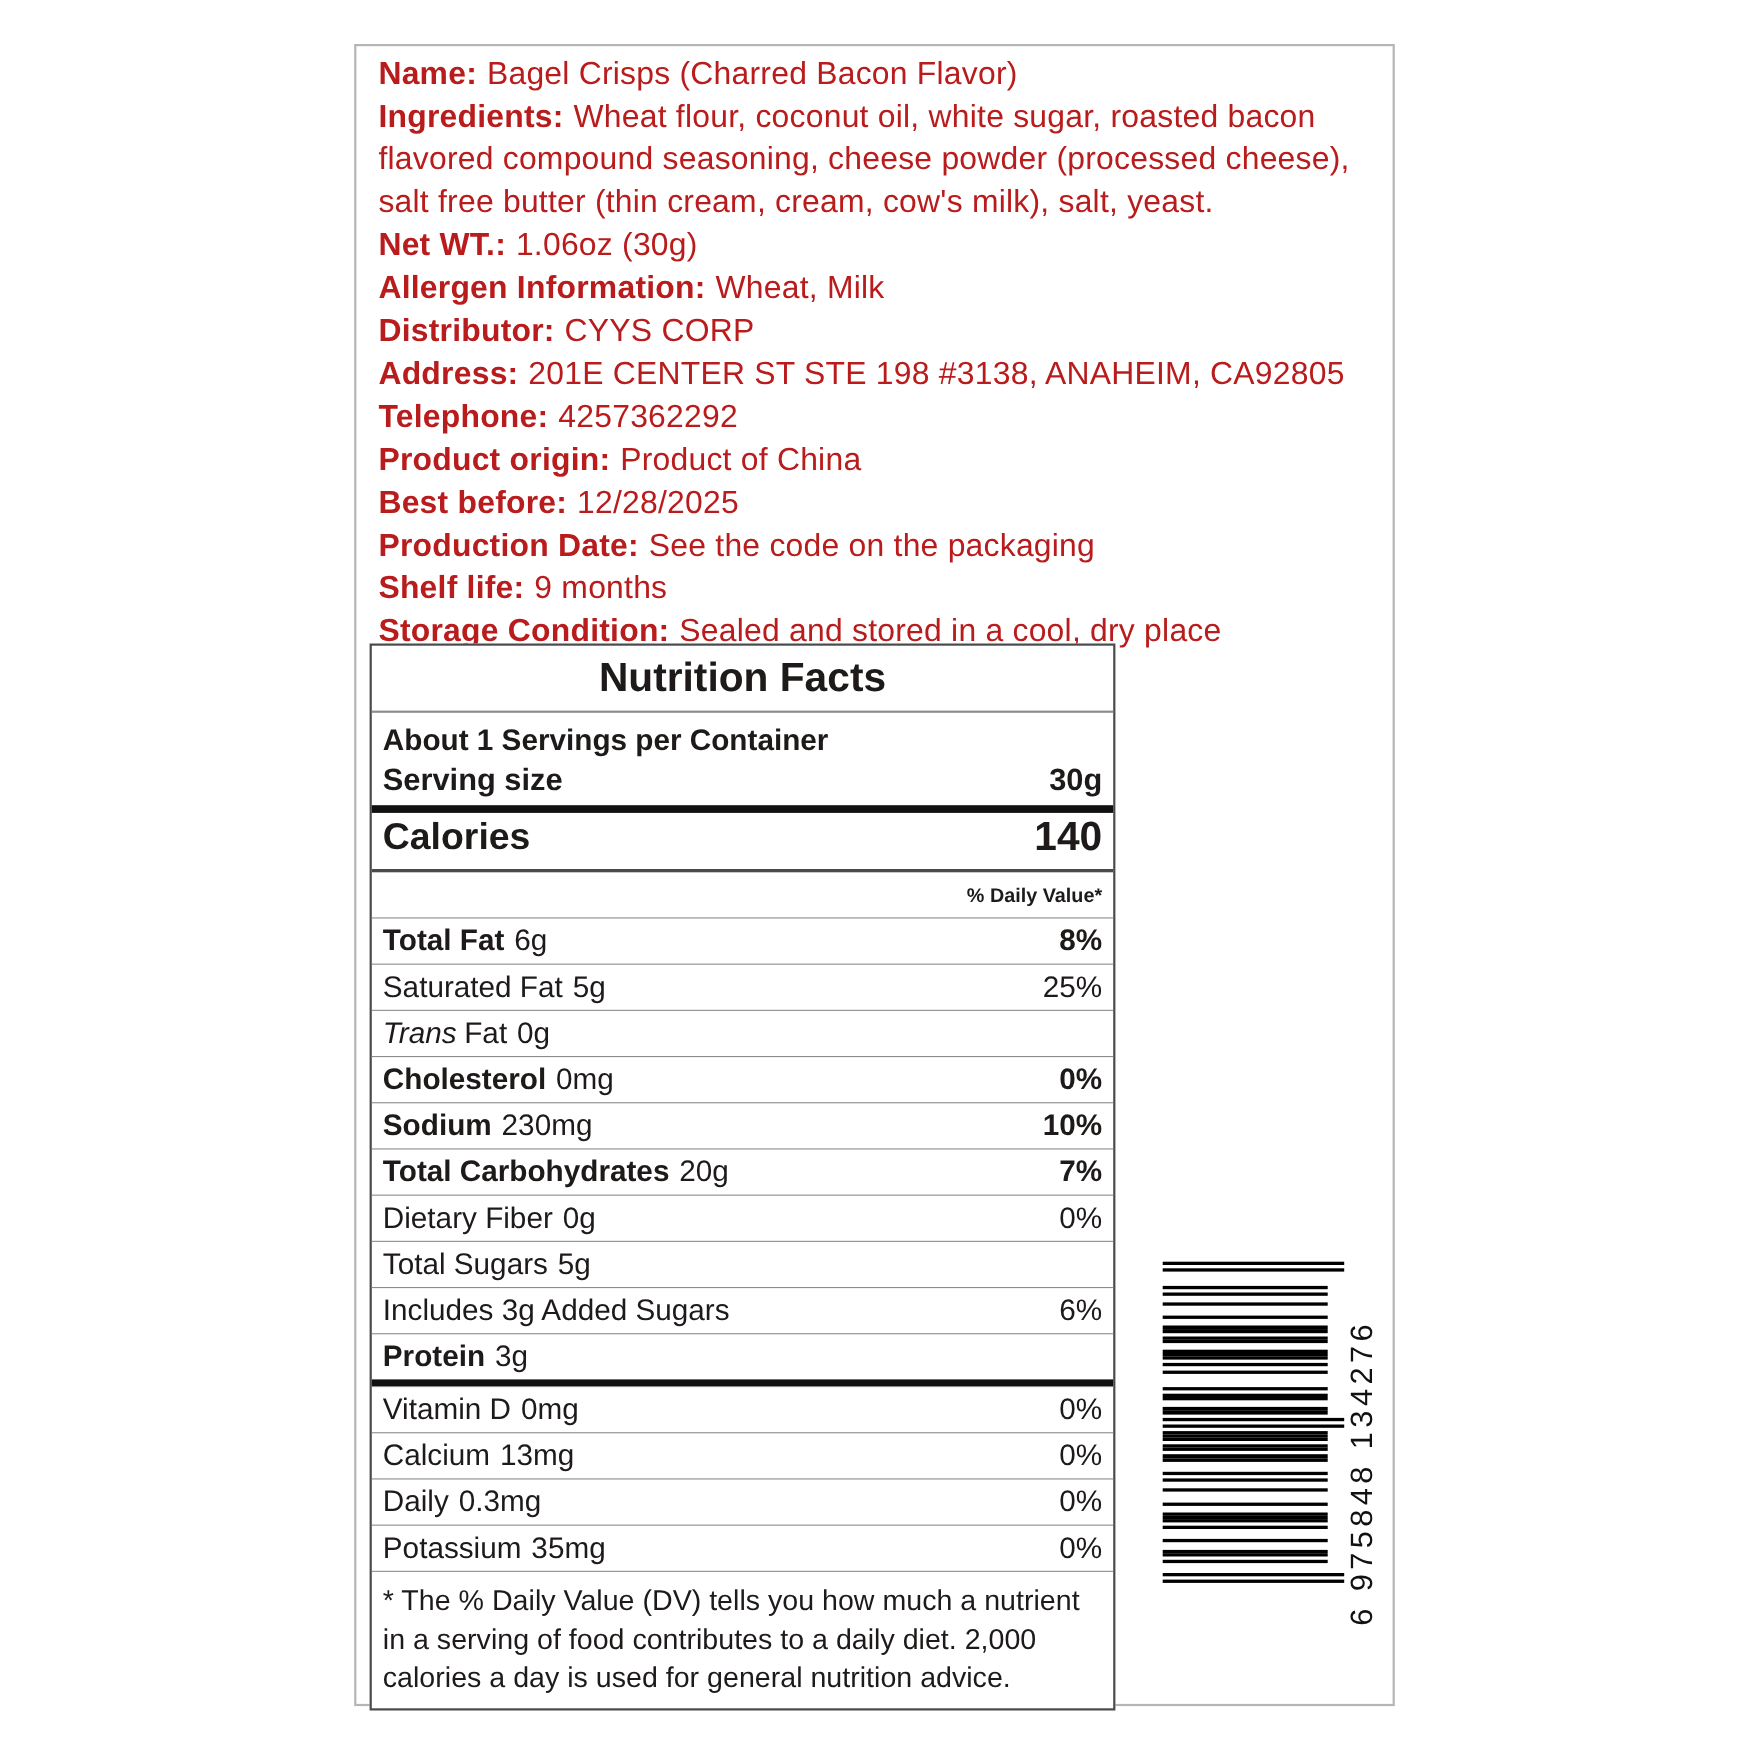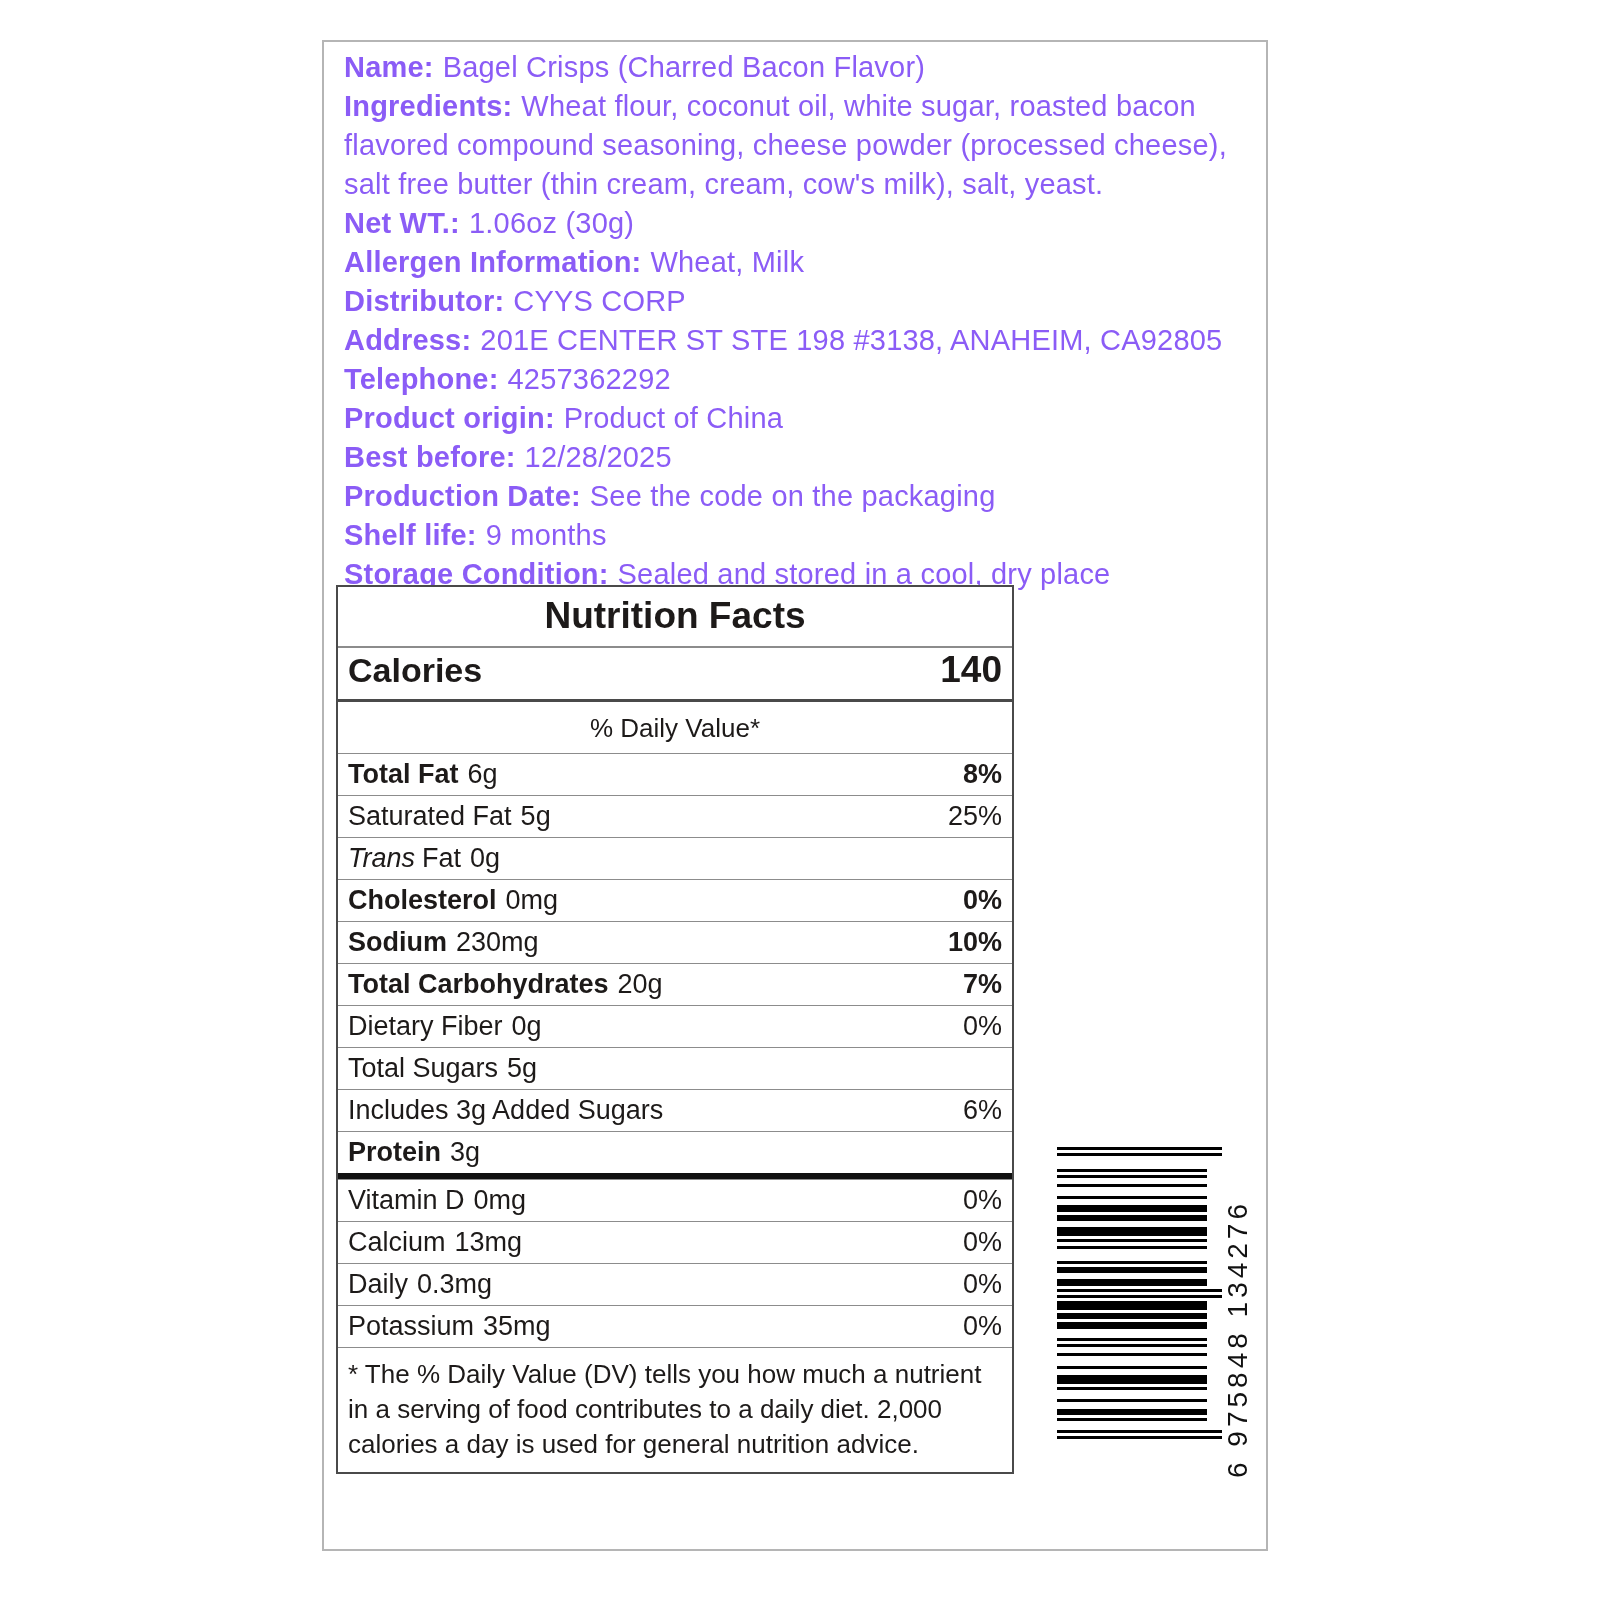--- a/index.html
+++ b/index.html
@@ -5,39 +5,39 @@
   html,body{margin:0;padding:0;background:#ffffff;}
   #canvas{position:relative;width:1600px;height:1600px;background:#ffffff;overflow:hidden;
           font-family:"Liberation Sans", sans-serif;color:#231f20;}
 
   
   .frame{position:absolute;left:322px;top:40px;width:946px;height:1511px;
          border:2px solid #b5b5b5;background:#ffffff;box-sizing:border-box;}
 
   
   .info{position:absolute;left:344px;top:48px;width:912px;font-size:29px;line-height:39px;
-        color:#8b5cf6;letter-spacing:.2px;}
+        color:#b91c1c;letter-spacing:.2px;}
   .info p{margin:0;}
   .info b{font-weight:700;}
   .info .v{margin-left:9px;}
 
   
   .nf{position:absolute;left:336px;top:585px;width:678px;border:2px solid #4a4a4a;
       background:#fff;box-sizing:border-box;color:#1d1a19;}
   .nf-title{text-align:center;font-size:37px;font-weight:700;padding:8px 0 9px;
             border-bottom:2px solid #8c8c8c;}
   .nf-serv{padding:7px 10px 5px;border-bottom:7px solid #111;}
   .nf-serv .l1{font-size:27px;font-weight:700;line-height:36px;}
   .nf-serv .l2{display:flex;justify-content:space-between;font-size:28px;font-weight:700;line-height:36px;}
   .nf-amount{padding:5px 10px 0;font-size:23px;font-weight:700;line-height:28px;}
   .nf-cal{display:flex;justify-content:space-between;align-items:flex-end;
           padding:0 10px 7px;border-bottom:3px solid #4a4a4a;}
   .nf-cal .cname{font-size:34px;font-weight:700;line-height:44px;}
   .nf-cal .cval{font-size:37px;font-weight:700;line-height:44px;}
-  .nf-dv{text-align:center;font-size:26px;font-weight:400;padding:11px 10px 9px;}
+  .nf-dv{text-align:right;font-size:18px;font-weight:700;padding:11px 10px 9px;}
   .nf-row{display:flex;justify-content:space-between;align-items:center;min-height:41px;
           padding:0 10px;border-top:1.5px solid #8c8c8c;font-size:27px;}
   .nf-row .nm{display:flex;align-items:baseline;}
   .nf-row .it{font-style:italic;margin-right:7px;}
   .nf-row .amt{margin-left:9px;}
   .nf-row .it:empty,.nf-row .amt:empty,.nf-row .dv:empty{display:none;}
   .nf-row.b .n1,.nf-row.b .dv{font-weight:700;}
   .bar6{height:6px;background:#111;}
   .nf-foot{border-top:1.5px solid #8c8c8c;padding:9px 10px 10px;font-size:26px;line-height:35px;}
 
@@ -65,20 +65,27 @@
     <p><b>Telephone:</b><span class="v">4257362292</span></p>
     <p><b>Product origin:</b><span class="v">Product of China</span></p>
     <p><b>Best before:</b><span class="v">12/28/2025</span></p>
     <p><b>Production Date:</b><span class="v">See the code on the packaging</span></p>
     <p><b>Shelf life:</b><span class="v">9 months</span></p>
     <p><b>Storage Condition:</b><span class="v">Sealed and stored in a cool, dry place</span></p>
   </div>
 
   <div class="nf">
     <div class="nf-title">Nutrition Facts</div>
+    <div class="nf-serv">
+      <div class="l1">About 1 Servings per Container</div>
+      <div class="l2">
+        <span>Serving size</span>
+        <span>30g</span>
+      </div>
+    </div>
     <div class="nf-cal">
       <span class="cname">Calories</span>
       <span class="cval">140</span>
     </div>
     <div class="nf-dv">% Daily Value*</div>
 
     <div class="nf-row b">
       <span class="nm">
           <span class="n1">Total Fat</span>
           <span class="amt">6g</span>

